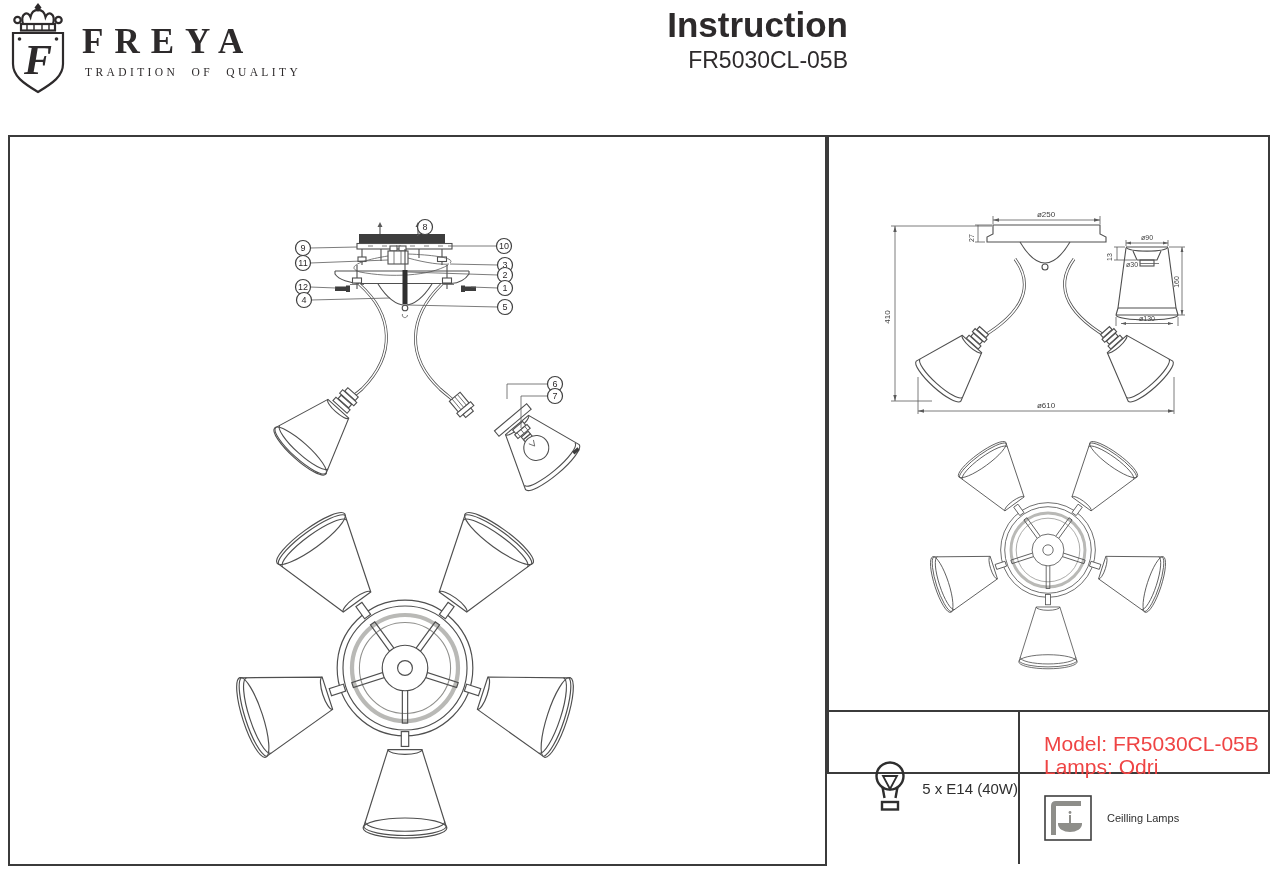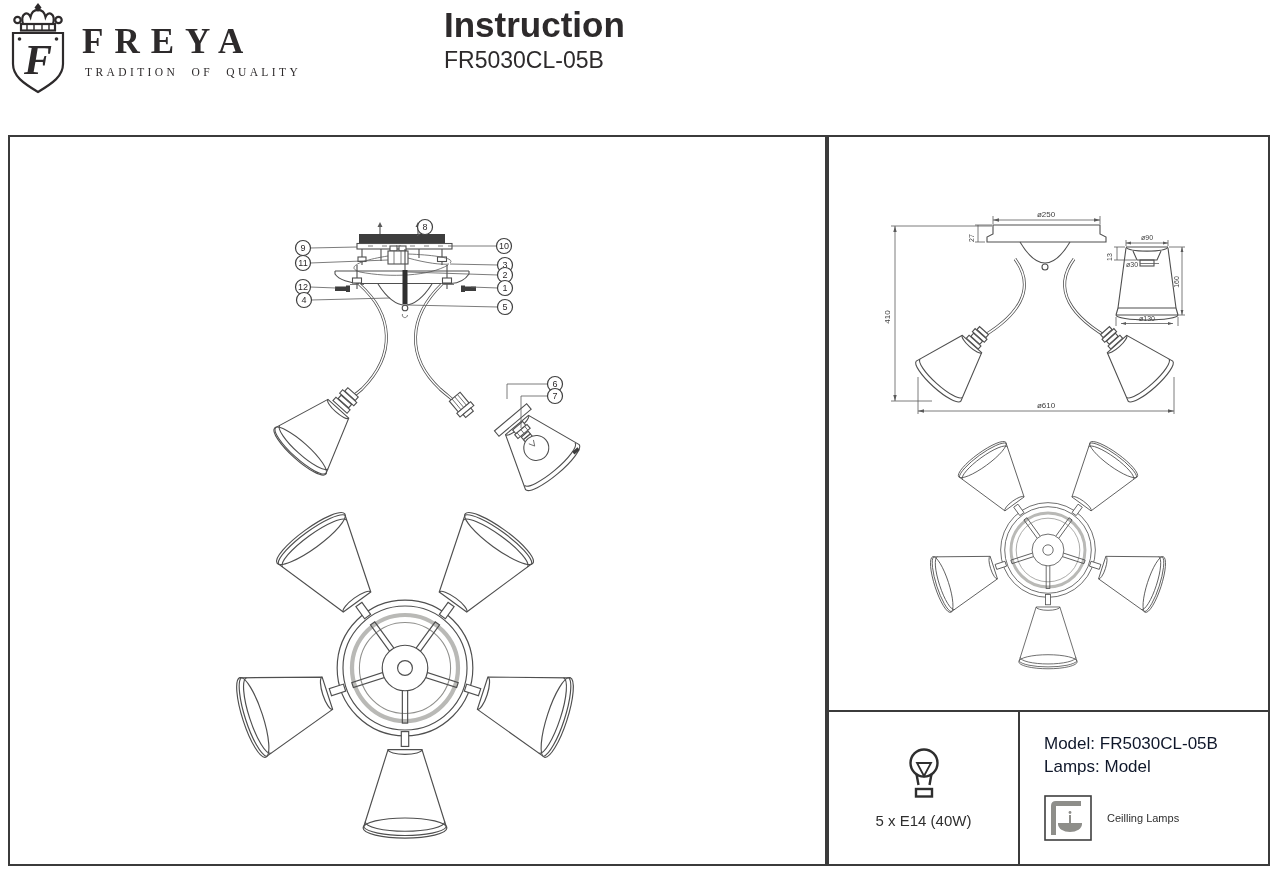--- a/index.html
+++ b/index.html
@@ -1,32 +1,32 @@
 <!DOCTYPE html>
 <html><head>
 <meta charset="utf-8">
 <style>
   html,body{margin:0;padding:0;background:#fff;}
   body{width:1280px;height:875px;position:relative;font-family:"Liberation Sans",sans-serif;color:#2d2a2b;overflow:hidden;}
   .abs{position:absolute;}
   
   #brand{left:82px;top:22px;font-family:"Liberation Serif",serif;font-weight:700;font-size:35px;letter-spacing:11px;color:#2d2a2b;text-align:right;}
   #tagline{left:85px;top:66px;font-family:"Liberation Serif",serif;font-size:11.5px;letter-spacing:3.4px;word-spacing:7px;color:#2d2a2b;}
-  #titleblock{left:444px;top:6px;width:420px;text-align:left;}
+  #titleblock{left:428px;top:6px;width:420px;text-align:right;}
   #titleblock .t1{font-size:35px;font-weight:700;line-height:38px;}
   #titleblock .t2{font-size:23px;line-height:26px;margin-top:3px;}
   
   .panel{position:absolute;border:2px solid #3b3b3b;background:#fff;box-sizing:border-box;}
   #panel-left{left:8px;top:135px;width:819px;height:731px;}
-  #panel-right{left:827px;top:135px;width:443px;height:731px;}
+  #panel-right{left:827px;top:135px;width:443px;height:639px;}
   
   #infobox{position:absolute;left:0;top:573px;width:439px;height:154px;border-top:2px solid #3b3b3b;box-sizing:border-box;display:flex;}
-  #info-left{width:191px;border-right:2px solid #3b3b3b;box-sizing:border-box;display:flex;flex-direction:column;align-items:center;justify-content:center;gap:10px;}
+  #info-left{width:191px;border-right:2px solid #3b3b3b;box-sizing:border-box;display:flex;flex-direction:row;align-items:center;justify-content:flex-end;gap:10px;}
   #info-right{flex:1;padding:20px 0 0 24px;box-sizing:border-box;}
-  .spec-line{font-size:17px;line-height:23px;color:#0f172a;}
+  .spec-line{font-size:21px;line-height:23px;color:#ef4444;}
   #bulb-label{font-size:15px;color:#2f2f2f;}
   #cat-row{display:flex;align-items:center;gap:15px;margin-top:17px;}
   #cat-label{font-size:11px;color:#2f2f2f;}
   
   .ln{fill:none;stroke:#4f4f4f;stroke-width:1.1;}
   .lnw{fill:#fff;stroke:#4f4f4f;stroke-width:1.1;}
   .thin{fill:none;stroke:#5a5a5a;stroke-width:0.8;}
   .dark{fill:#3d3d3d;stroke:none;}
   .tube{fill:none;stroke:#4f4f4f;stroke-width:3;}
   .tubein{fill:none;stroke:#ffffff;stroke-width:1.5;}
@@ -346,21 +346,21 @@
           <circle cx="22" cy="15" r="13.5"></circle>
           <path d="M15,15 L29,15 L22,28 Z" stroke-width="1.8"></path>
           <path d="M14.5,26 L16.5,37 M29.5,26 L27.5,37"></path>
           <rect x="14" y="41" width="16" height="7.5"></rect>
         </g>
       </svg>
       <div id="bulb-label">5 x E14 (40W)</div>
     </div>
     <div id="info-right">
       <div class="spec-line"><span>Model:</span> <span>FR5030CL-05B</span></div>
-      <div class="spec-line"><span>Lamps:</span> <span>Model</span></div>
+      <div class="spec-line"><span>Lamps:</span> <span>Odri</span></div>
       <div id="cat-row">
         <svg width="48" height="46" viewBox="0 0 48 46">
           <rect x="1" y="1" width="46" height="44" fill="#fff" stroke="#3f3f3f" stroke-width="1.6"></rect>
           <path d="M7,40 L7,11 Q7,6 12,6 L37,6 L37,11 L12,11 L12,40 Z" fill="#8e8e8a"></path>
           <rect x="25" y="20" width="2" height="8" fill="#8e8e8a"></rect>
           <circle cx="26" cy="17.5" r="1.4" fill="#8e8e8a"></circle>
           <path d="M14,28 L38,28 L38,29 A12,8 0 0 1 14,29 Z" fill="#8e8e8a"></path>
         </svg>
         <div id="cat-label">Ceilling Lamps</div>
       </div>

